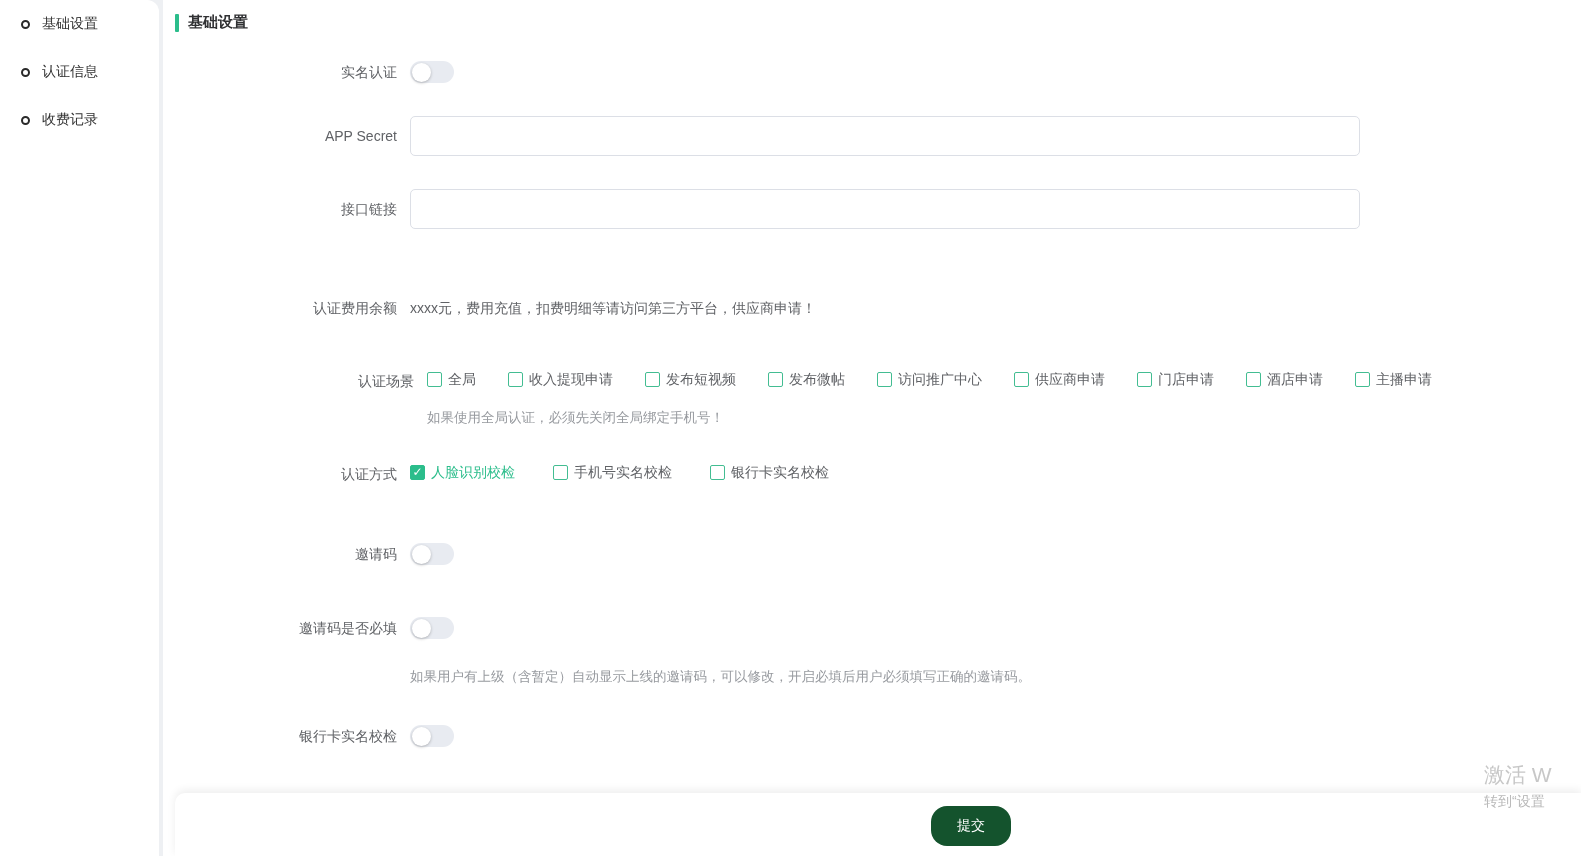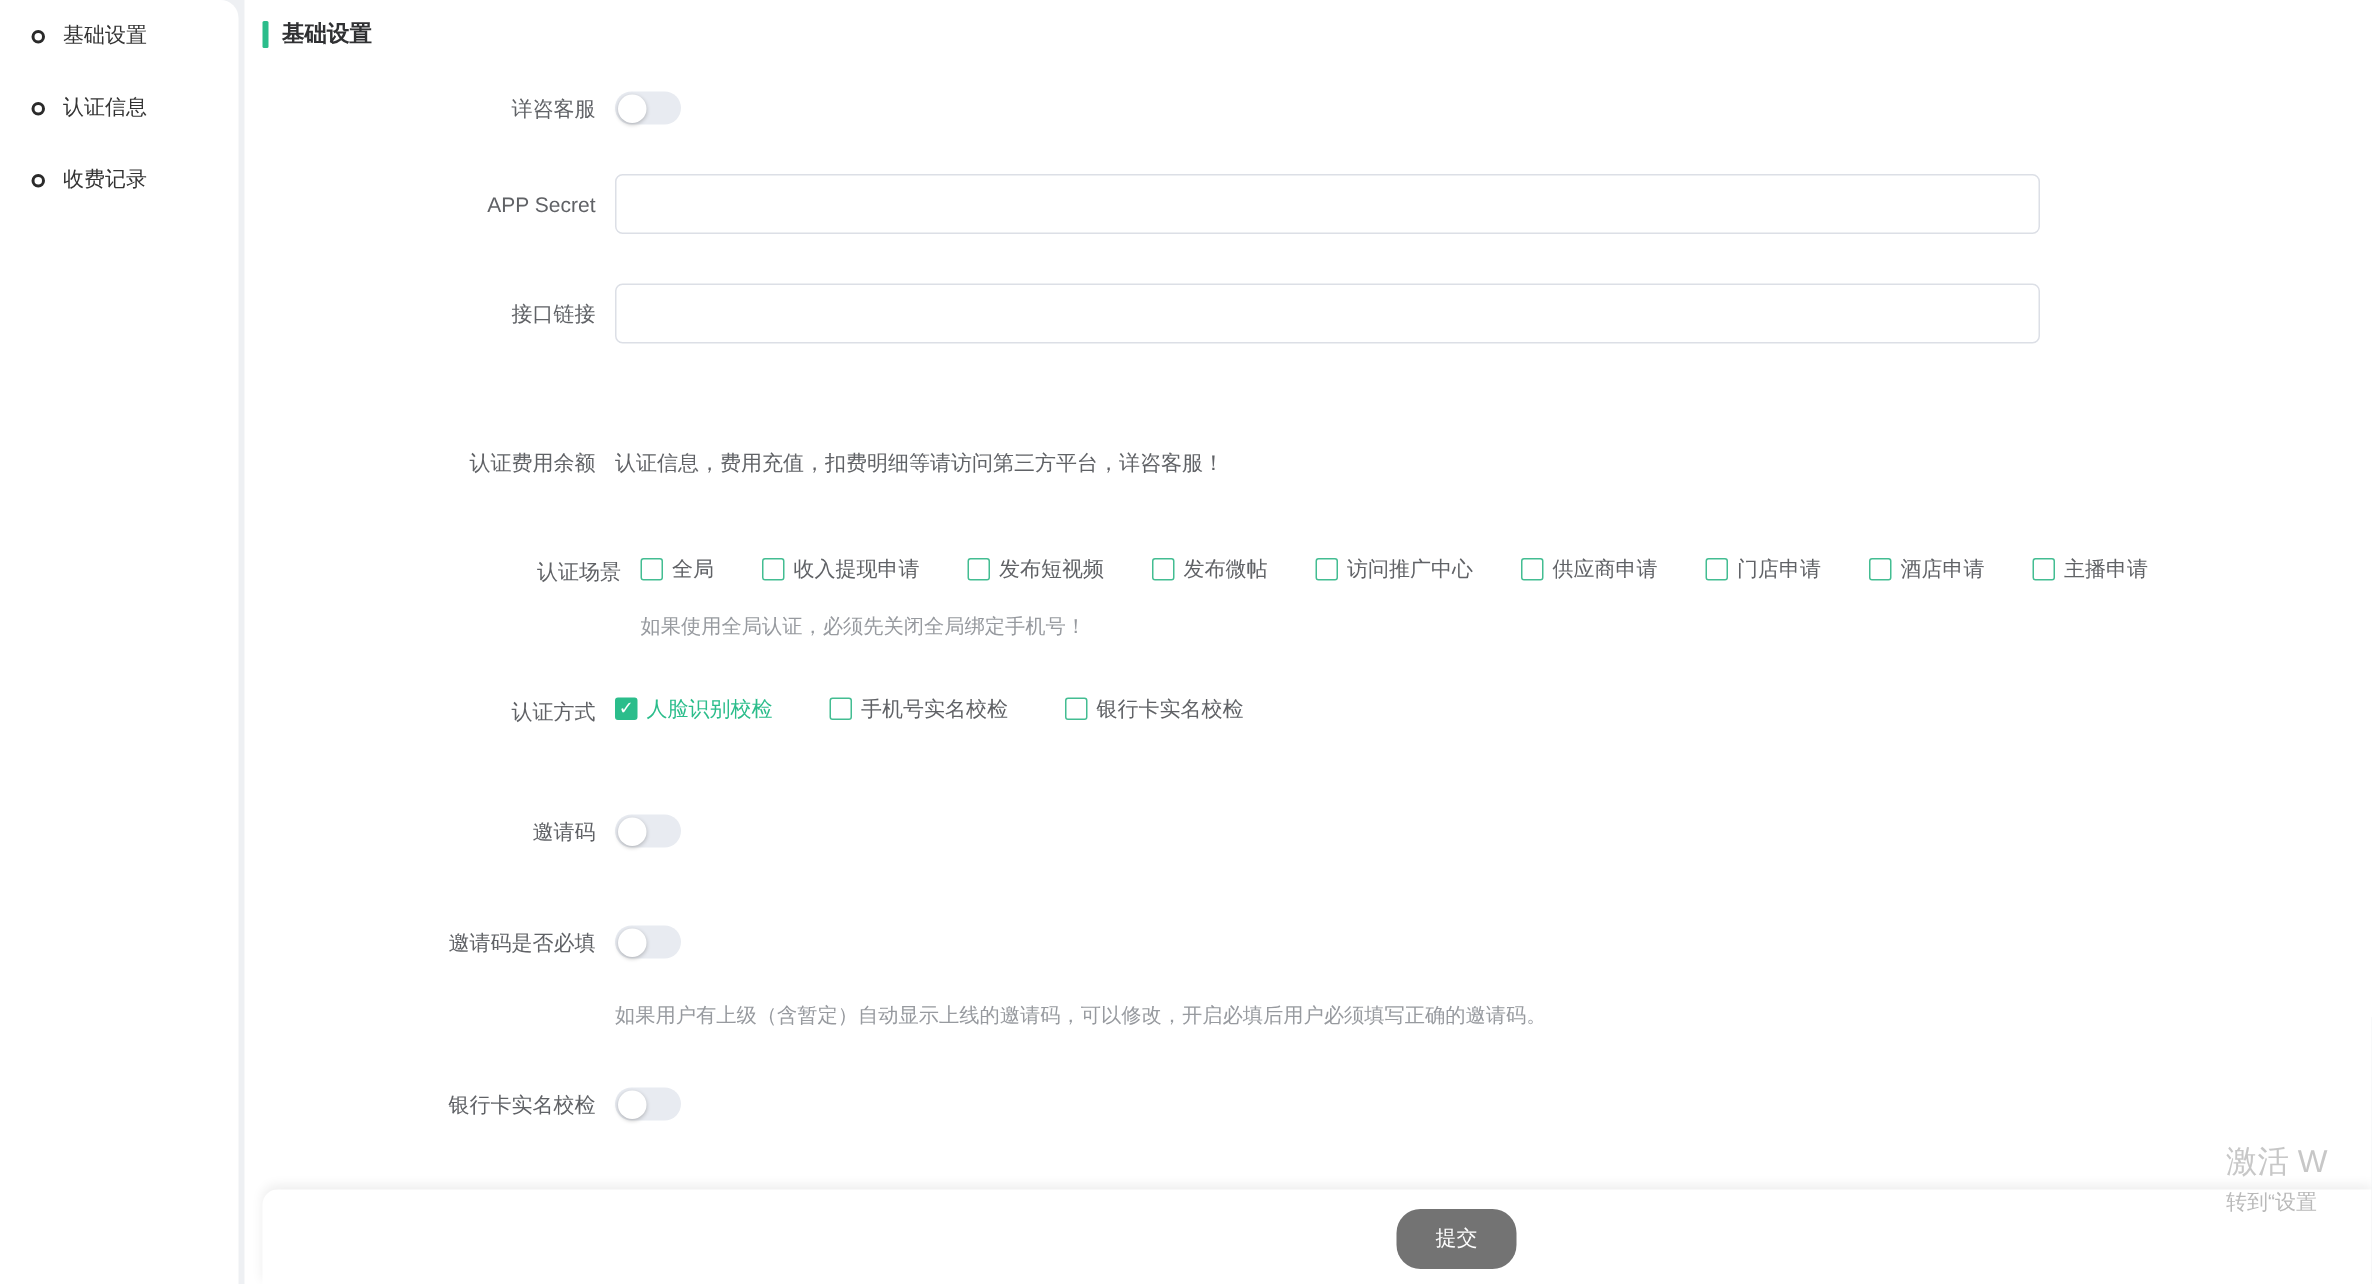--- a/index.html
+++ b/index.html
@@ -153,21 +153,21 @@
     left: 175px; right: 0; top: 793px; bottom: 0;
     background: #ffffff;
     border-top-left-radius: 10px;
     box-shadow: 0 -3px 8px rgba(0,0,0,0.07);
     z-index: 5;
   }
   .submit-btn {
     position: absolute;
     left: 756px; top: 13px;
     width: 80px; height: 40px;
-    background: #737373;
+    background: #14532d;
     color: #ffffff;
     border: none;
     border-radius: 16px;
     font-size: 14px;
     cursor: pointer;
     font-family: inherit;
   }
 
   
   .watermark {
@@ -205,21 +205,21 @@
   <main class="main">
 
     <div class="section-title">
       <span class="title-bar"></span>
       <span class="title-text">基础设置</span>
     </div>
 
     <div class="form">
 
       <div class="form-row row-toggle1">
-        <div class="form-label">详咨客服</div>
+        <div class="form-label">实名认证</div>
         <div class="form-control">
           <div class="toggle">
               <div class="knob"></div>
             </div>
         </div>
       </div>
 
 
       <div class="form-row row-appsecret">
         <div class="form-label">APP Secret</div>
@@ -231,21 +231,21 @@
       <div class="form-row row-apilink">
         <div class="form-label">接口链接</div>
         <div class="form-control">
           <input class="text-input" type="text" placeholder="" style="">
         </div>
       </div>
 
       <div class="form-row row-balance">
         <div class="form-label">认证费用余额</div>
         <div class="form-control">
-          <span class="balance-text">认证信息，费用充值，扣费明细等请访问第三方平台，详咨客服！</span>
+          <span class="balance-text">xxxx元，费用充值，扣费明细等请访问第三方平台，供应商申请！</span>
         </div>
       </div>
 
       <div class="form-row row-scene">
         <div class="form-label">认证场景</div>
         <div class="form-control">
           <div class="cb-group cb-group-scene" id="scene-options">
               <label class="cb-item">
                 <span class="cb-box"></span>
                 <span class="cb-label">全局</span>

